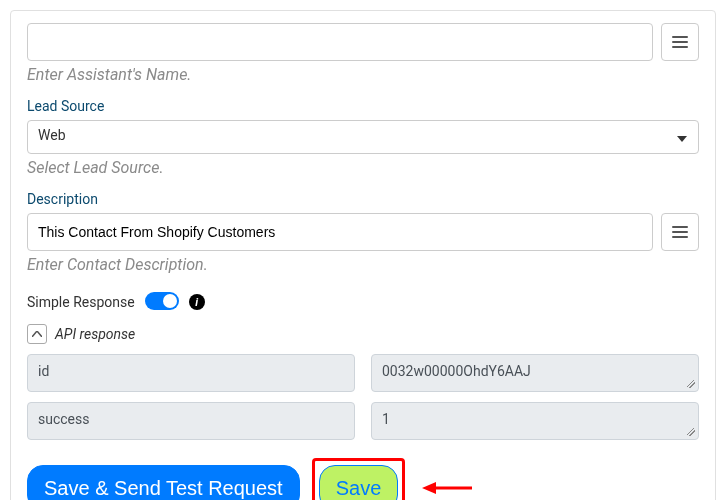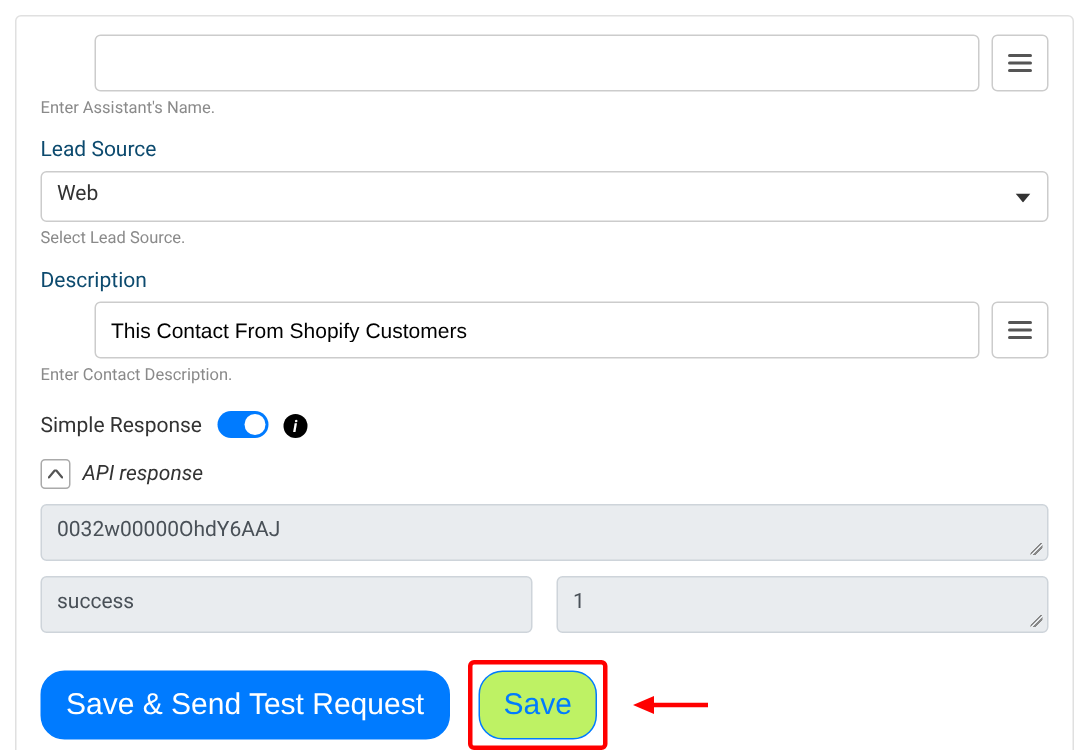--- a/index.html
+++ b/index.html
@@ -14,21 +14,20 @@
   .panel {
     border: 1px solid #e0e0e0;
     border-radius: 4px;
     padding: 12px 16px 16px 16px;
     width: 706px;
   }
   .field-row {
     display: flex;
     gap: 8px;
     margin-bottom: 4px;
-    margin-left: 36px;
   }
   .text-input {
     flex: 1;
     height: 38px;
     border: 1px solid #ccc;
     border-radius: 4px;
     padding: 6px 10px;
     font-size: 14px;
     background: #fff;
   }
@@ -49,23 +48,24 @@
     gap: 3px;
   }
   .hamburger span {
     display: block;
     width: 16px;
     height: 2px;
     background: #555;
     border-radius: 1px;
   }
   .helper {
-    font-size: 11px;
+    font-size: 16px;
     color: #8a8a8a;
     margin-bottom: 14px;
+    font-style: italic;
   }
   .label {
     font-size: 14px;
     color: #0c4a6e;
     margin-bottom: 6px;
   }
   .select-wrap {
     position: relative;
     margin-bottom: 4px;
   }
@@ -256,20 +256,21 @@
   <div class="api-header">
     <div class="collapse-btn">
       <svg width="10" height="6" viewBox="0 0 10 6">
           <path d="M0 6 L5 0 L10 6" fill="none" stroke="#555" stroke-width="1.5"></path>
         </svg>
     </div>
     <span>API response</span>
   </div>
 
   <div class="kv-row">
+    <div class="kv-cell">id</div>
     <div class="kv-cell resizable">0032w00000OhdY6AAJ</div>
   </div>
   <div class="kv-row">
     <div class="kv-cell">success</div>
     <div class="kv-cell resizable">1</div>
   </div>
 
   <div class="button-row">
     <button class="btn btn-primary">Save &amp; Send Test Request</button>
     <div class="highlight-box">

